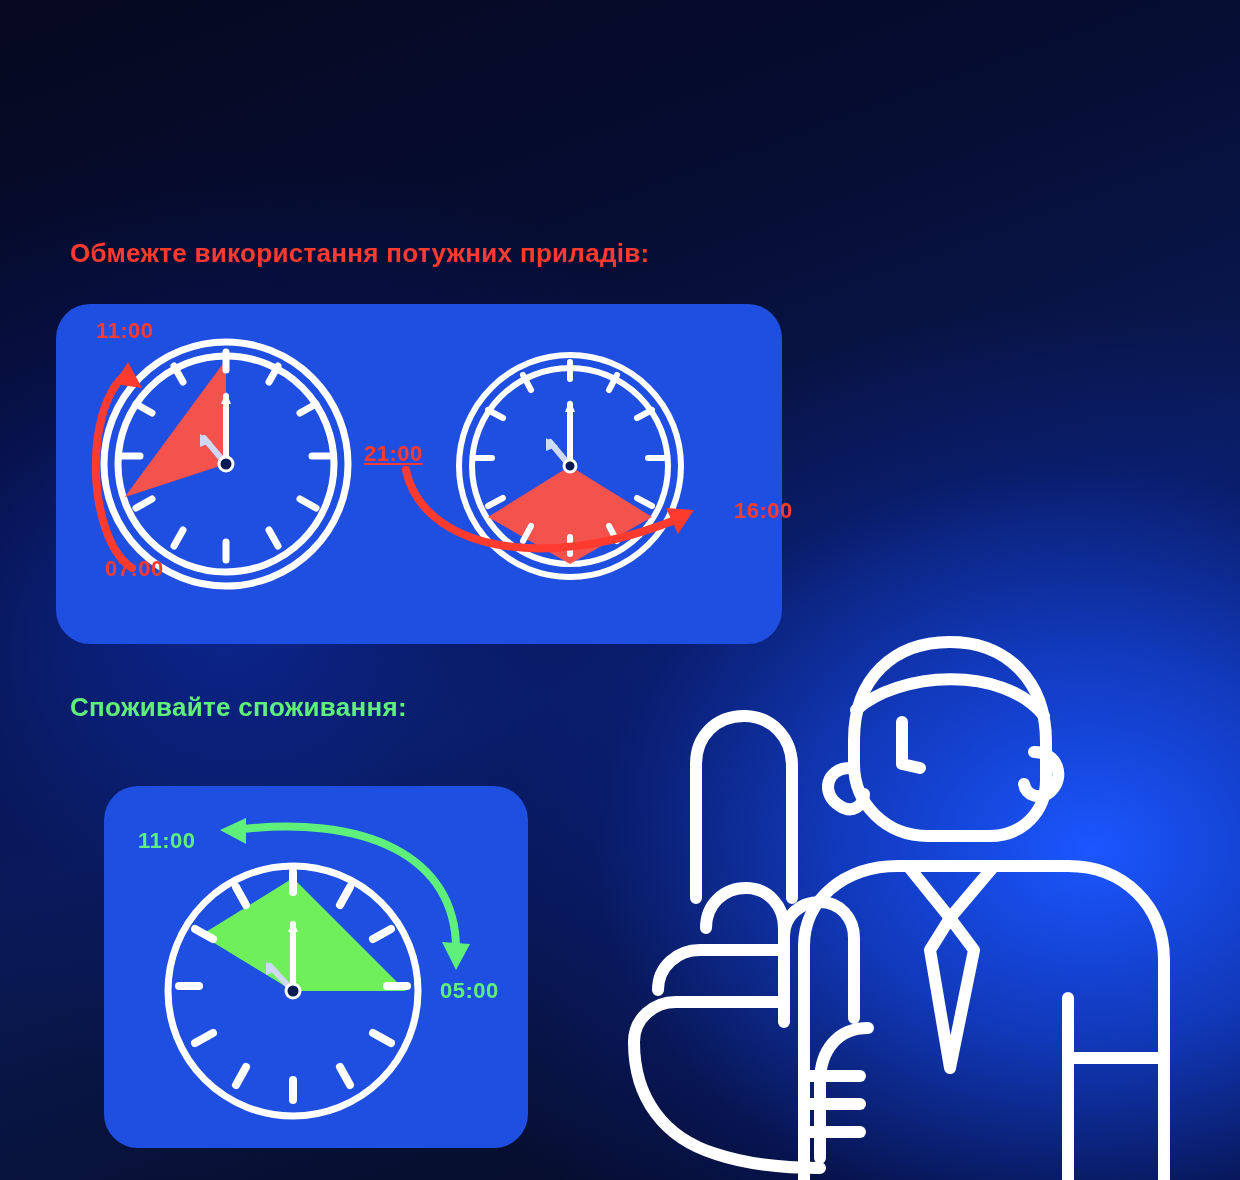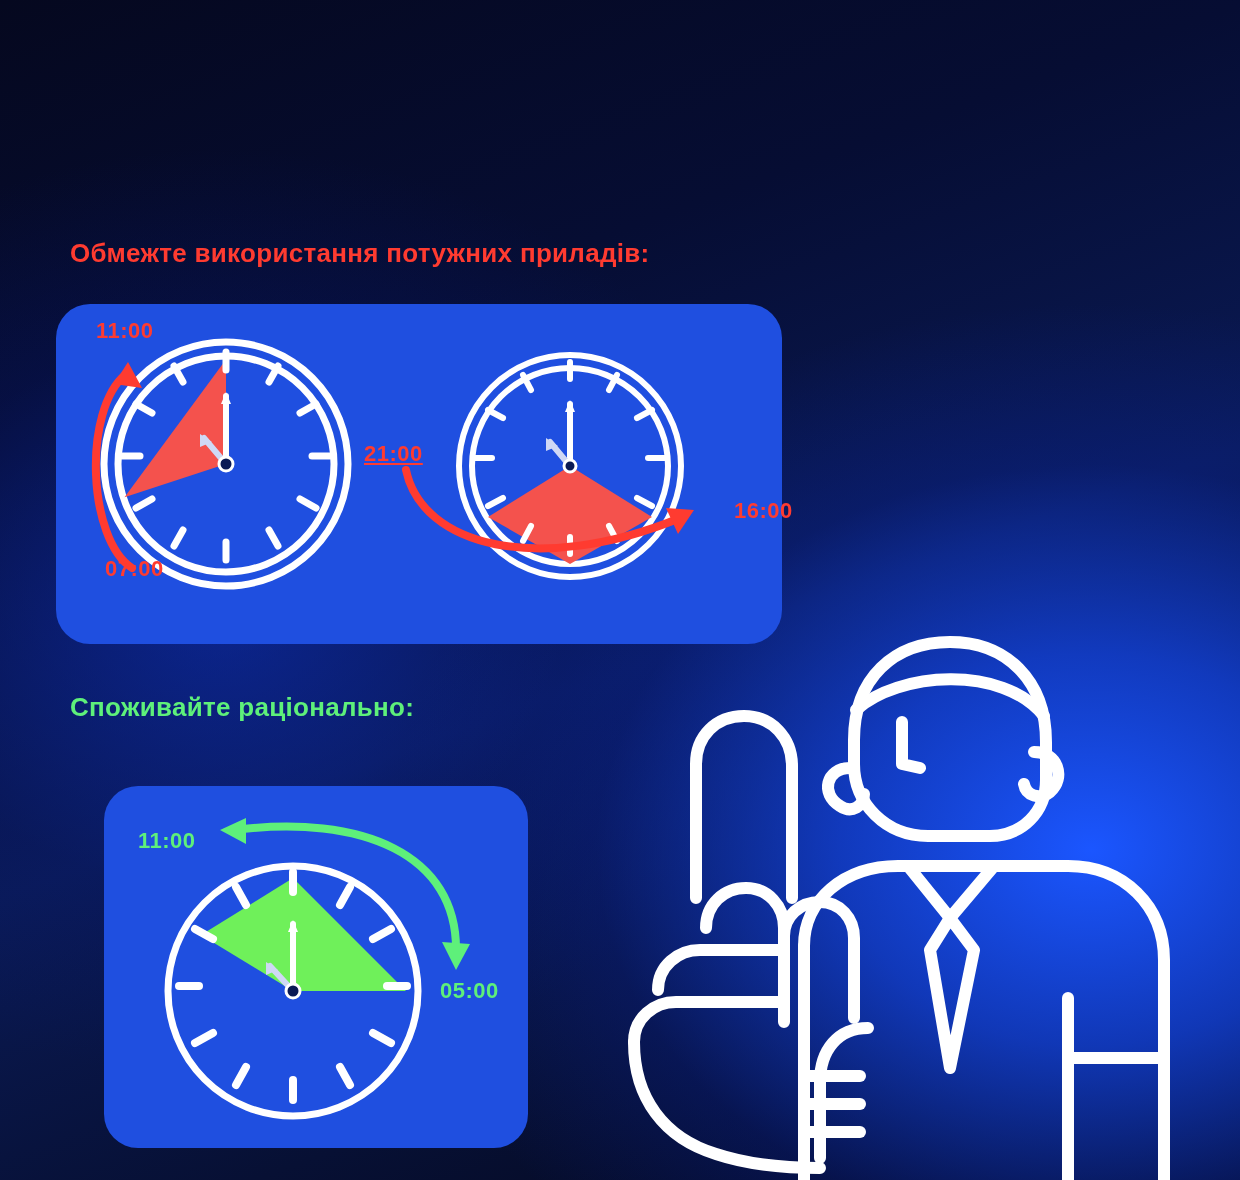--- a/index.html
+++ b/index.html
@@ -160,21 +160,21 @@
   </svg>
 
   <svg style="position:absolute; left:388px; top:460px;" width="330" height="130" viewBox="0 0 330 130">
     <path d="M18 10 C34 86 150 116 292 58" fill="none" stroke="#ff3b30" stroke-width="8" stroke-linecap="round"></path>
     <polygon points="306,50 278,48 290,74" fill="#ff3b30"></polygon>
   </svg>
 
   <div class="time-label red" style="left:364px; top:441px;text-decoration:underline;">21:00</div>
   <div class="time-label red" style="left:734px; top:498px;">16:00</div>
 
-  <div class="section-heading" id="heading-rational">Споживайте раціонально:</div>
+  <div class="section-heading" id="heading-rational">Споживайте споживання:</div>
 
   <div class="panel" id="panel-rational"></div>
 
   <svg class="clock" style="left:158px; top:856px;" width="270" height="270" viewBox="0 0 270 270">
     <circle cx="135" cy="135" r="125" fill="none" stroke="#ffffff" stroke-width="7"></circle>
 
     <path d="M135 135 L43 79 L135 22 L248 135 Z" fill="#6ff05a"></path>
     <g stroke="#ffffff" stroke-width="8" stroke-linecap="round">
       <line x1="135" y1="16" x2="135" y2="36"></line>
       <line x1="192" y1="31" x2="182" y2="49"></line>

